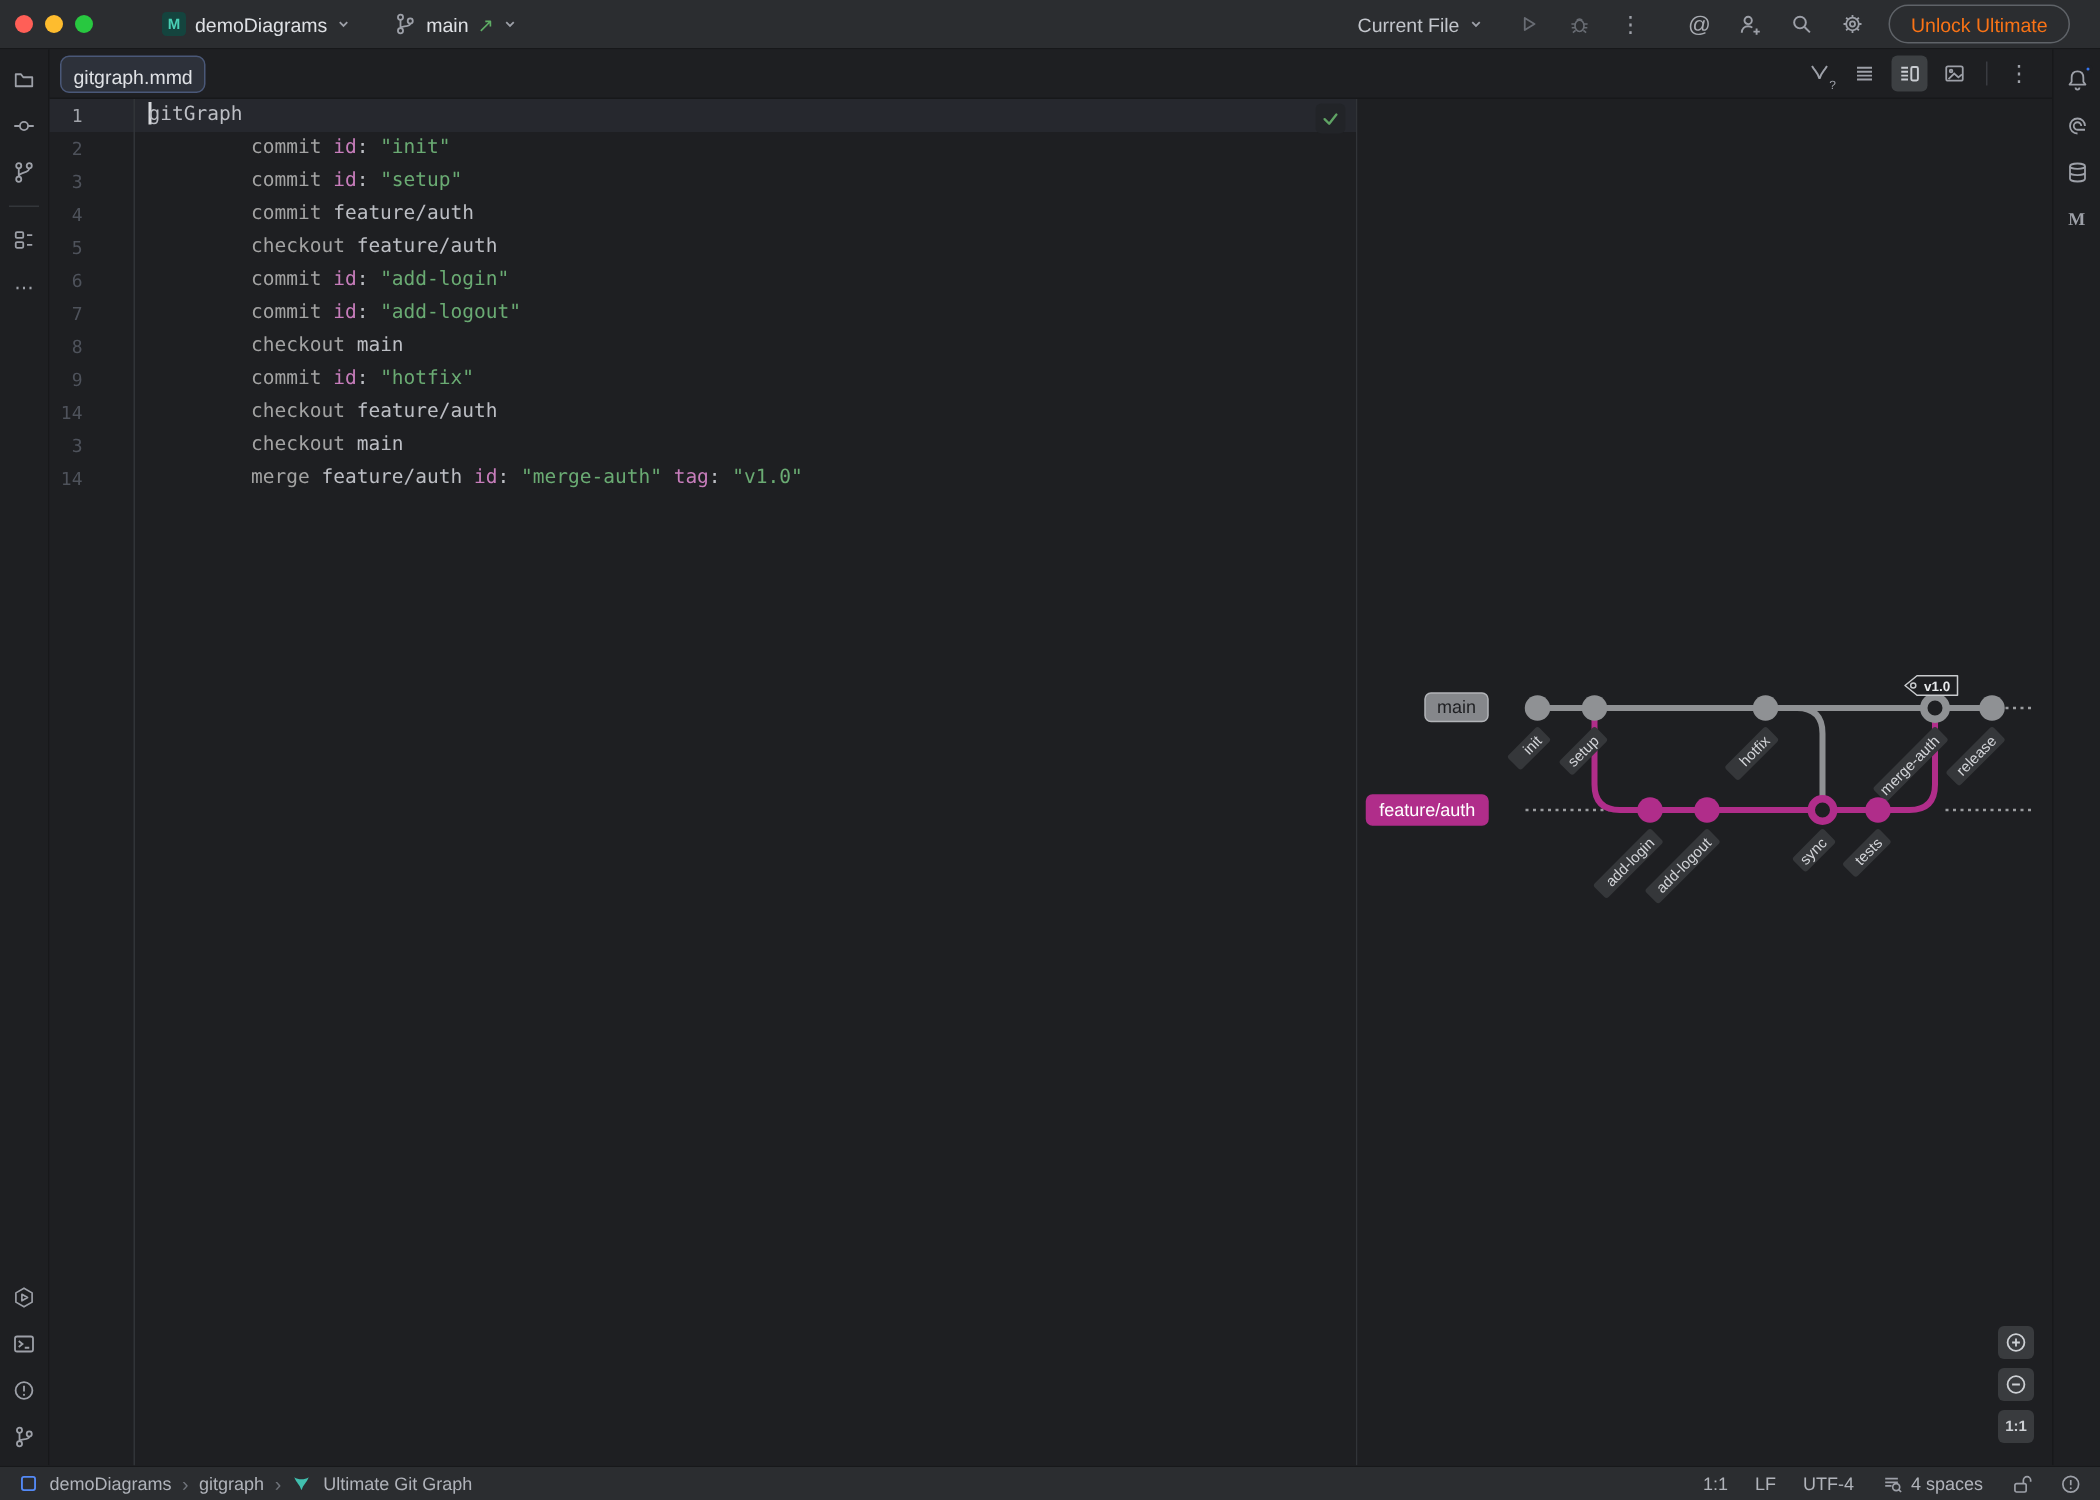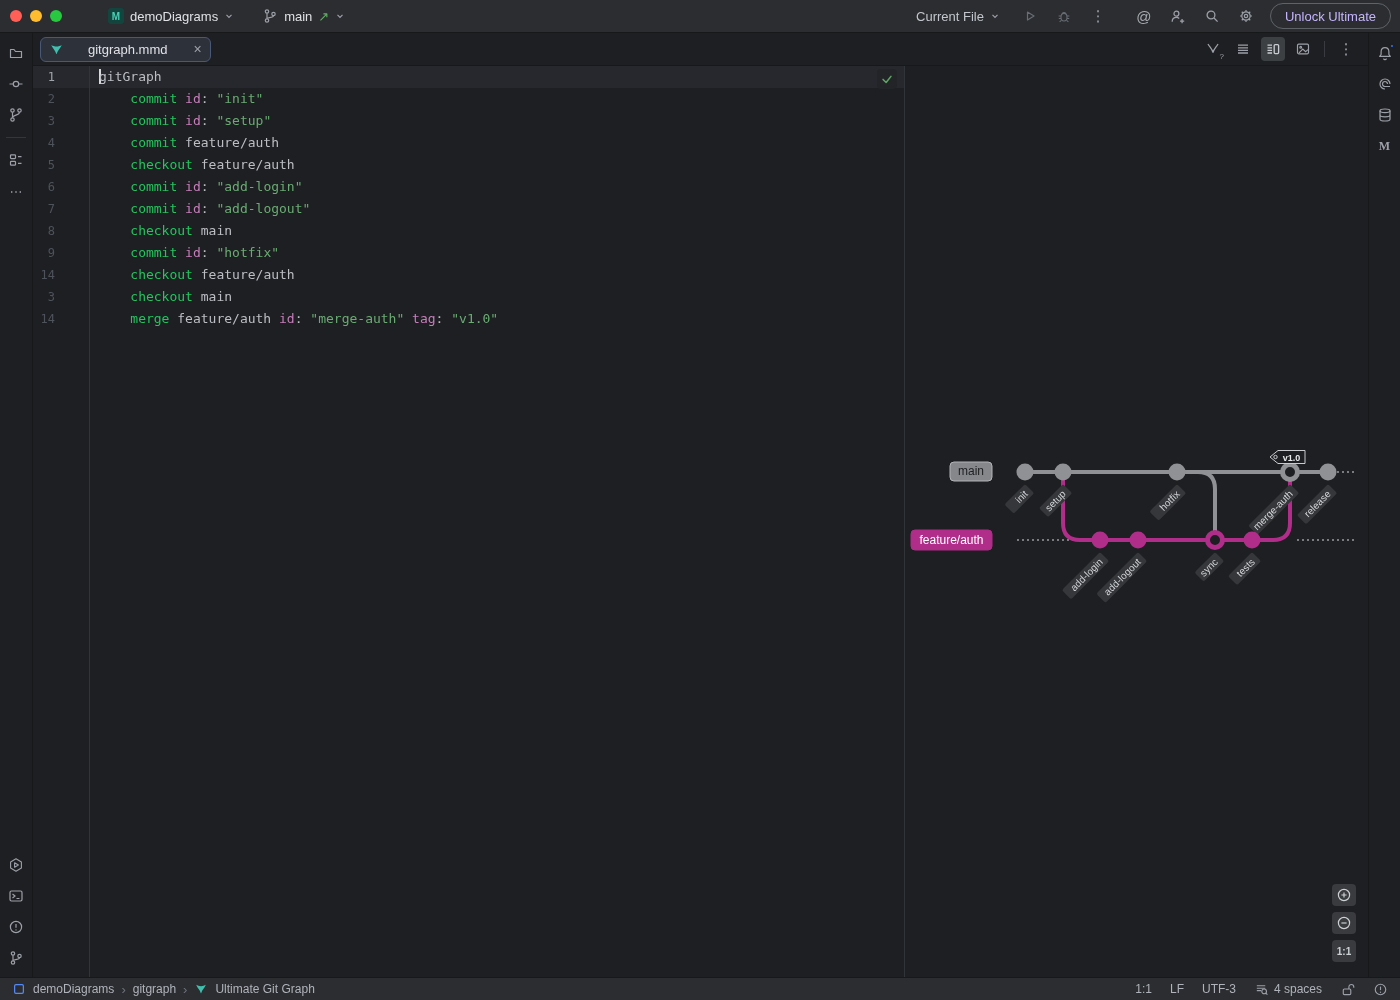--- a/index.html
+++ b/index.html
@@ -9,68 +9,68 @@
 
   
   .titlebar { height:33px; background:#2b2d30; border-bottom:1px solid #17181a;
               display:flex; align-items:center; flex:0 0 33px; color:#dfe1e5; font-size:13px; }
   .traffic { display:flex; gap:8px; padding:0 0 0 10px; }
   .traffic span { width:12px; height:12px; border-radius:50%; display:block; }
   .widget { display:flex; align-items:center; gap:6px; padding:3px 6px; border-radius:4px; cursor:default; }
   .proj-icon { width:16px; height:16px; border-radius:3px; background:#14443e; color:#49d0b5;
                font-weight:bold; font-size:10px; display:flex; align-items:center; justify-content:center; }
   .spacer { flex:1; }
-  .tb-right { display:flex; align-items:center; gap:14px; padding-right:9px; }
+  .tb-right { display:flex; align-items:center; gap:14px; padding-right:20px; }
   .tb-right .ic { display:flex; align-items:center; justify-content:center; width:20px; height:20px; }
   .kebab { font-size:15px; color:#9da0a8; letter-spacing:0; }
   .at { font-size:15px; color:#a7aab0; }
   .unlock { border:1px solid #5f6368; border-radius:13px; height:26px; padding:0 14px;
-            background:transparent; color:#c4b5fd; font-size:13px; display:flex; align-items:center; }
+            background:transparent; color:#f97316; font-size:13px; display:flex; align-items:center; }
   .push-arrow { color:#5fad65; font-size:13px; }
 
   
   .main { flex:1; display:flex; min-height:0; }
   .stripe { background:#1e1f22; display:flex; flex-direction:column; align-items:center; padding:9px 0 8px; }
   .stripe-left { width:33px; border-right:1px solid #17181a; }
   .stripe-right { width:32px; border-left:1px solid #17181a; }
   .stripe .sic { width:22px; height:22px; display:flex; align-items:center; justify-content:center;
                  margin-bottom:9px; border-radius:4px; color:#9da0a8; position:relative; }
   .stripe .sep { width:20px; height:1px; background:#33363a; margin:2px 0 11px; }
   .stripe .bottom { margin-top:auto; display:flex; flex-direction:column; align-items:center; }
   .more-dots { font-size:13px; color:#9da0a8; }
   .mvn { font-size:12px; font-weight:bold; color:#9da0a8; font-family:"Liberation Serif", serif; }
   .bell-dot { position:absolute; top:1px; right:1px; width:6px; height:6px; border-radius:50%;
               border:2px solid #1e1f22; }
 
   .center { flex:1; display:flex; flex-direction:column; min-width:0; }
 
   
   .tabbar { height:33px; flex:0 0 33px; display:flex; align-items:center; border-bottom:1px solid #17181a; }
-  .tab { margin-left:7px; height:25px; display:flex; align-items:center; gap:24px; padding:0 8px;
-         border-radius:6px; background:#2d313a; border:1px solid #4a5878; color:#dfe1e5; font-size:13px; }
+  .tab { margin-left:7px; height:25px; display:flex; align-items:center; gap:6px; padding:0 8px;
+         border-radius:6px; background:#2d313a; border:1px solid #4a5878; color:#dfe1e5; font-size:13px;flex-direction:column; }
   .tab .close { color:#9da0a8; font-size:14px; margin-left:2px; }
   .tabtools { margin-left:auto; display:flex; align-items:center; gap:6px; padding-right:10px; }
   .tabtools .tic { width:24px; height:24px; border-radius:4px; display:flex; align-items:center;
                    justify-content:center; color:#9da0a8; position:relative; }
   .tabtools .tic.selected { background:#3d4043; }
   .tabtools .vsep { width:1px; height:16px; background:#393b40; margin:0 3px; }
   .help-q { position:absolute; right:1px; bottom:0; font-size:8px; color:#9da0a8; }
 
   
   .work { flex:1; display:flex; min-height:0; }
   .editor { width:871px; flex:0 0 871px; position:relative; background:#1e1f22; overflow:hidden; }
   .gutter-line { position:absolute; left:56px; top:0; bottom:0; width:1px; background:#313438; z-index:2; }
   .lines { position:relative; z-index:1; font-family:"DejaVu Sans Mono","Liberation Mono",monospace;
            font-size:13px; }
   .line { display:flex; height:22px; line-height:22px; white-space:pre; }
   .line.current { background:#26282e; }
   .ln { flex:0 0 22px; width:22px; text-align:right; color:#4e525b; font-size:12px; }
   .line.current .ln { color:#a1a4ab; }
   .codetxt { padding-left:44px; color:#bcbec4; }
-  .tok-kw { color:#22c55e; } .tok-attr { color:#c77dbb; } .tok-str { color:#6aab73; } .tok-plain { color:#bcbec4; }
+  .tok-kw { color:#a3a3a3;margin-left:37px; } .tok-attr { color:#c77dbb; } .tok-str { color:#6aab73; } .tok-plain { color:#bcbec4; }
   .caret { display:inline-block; width:1.5px; height:15px; background:#d7d9dd; vertical-align:-3px; margin-right:-1.5px; }
   .inspect { position:absolute; top:3px; right:7px; width:20px; height:20px; background:#222428;
              border-radius:4px; display:flex; align-items:center; justify-content:center; z-index:3; }
   .vdivider { width:1px; flex:0 0 1px; background:#313438; }
   .preview { flex:1; position:relative; background:#1e1f22; min-width:0; }
   .preview svg.graph { position:absolute; inset:0; }
   .zoomctl { position:absolute; right:12px; top:818px; display:flex; flex-direction:column; gap:6px; }
   .zbtn { width:24px; height:22px; border-radius:4px; background:#393b3e; color:#cdd0d4; border:none;
           display:flex; align-items:center; justify-content:center; font-size:10px; font-weight:bold; }
 
@@ -404,21 +404,21 @@
       <span>gitgraph</span>
       <span class="crumb-sep">›</span>
       <svg width="14" height="14" viewBox="0 0 16 16">
           <path d="M2.5 3.2 C4.2 7.6 6.6 8.6 7.8 12.8 L8.2 12.8 C9.4 8.6 11.8 7.6 13.5 3.2 C10.4 5.3 5.6 5.3 2.5 3.2 Z" fill="#41bfae"></path>
         </svg>
       <span>Ultimate Git Graph</span>
     </div>
     <div class="sb-right">
       <span class="sb-item">1:1</span>
       <span class="sb-item">LF</span>
-      <span class="sb-item">UTF-3</span>
+      <span class="sb-item">UTF-4</span>
       <span class="sb-item">
         <svg width="15" height="15" viewBox="0 0 16 16" stroke="#9da0a8" fill="none" stroke-width="1.2">
             <path d="M3 4 H12 M3 6.6 H12 M3 9.2 H7.5"></path>
             <circle cx="10.8" cy="10" r="2.5"></circle>
             <path d="M12.6 11.8 L14.3 13.5"></path>
           </svg>
         <span>4 spaces</span>
       </span>
       <span class="sb-item">
         <svg width="15" height="15" viewBox="0 0 16 16" stroke="#9da0a8" fill="none" stroke-width="1.2">

